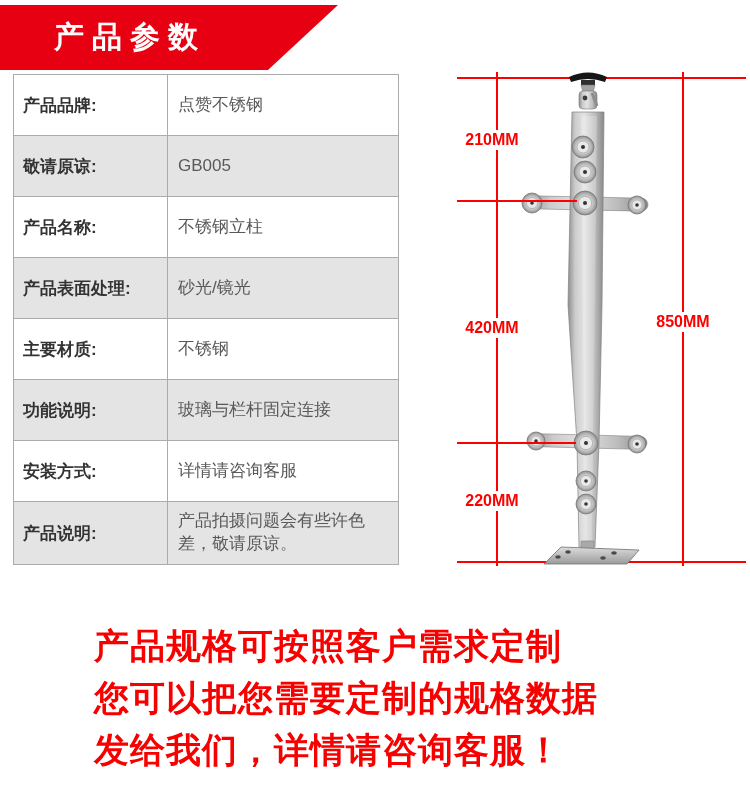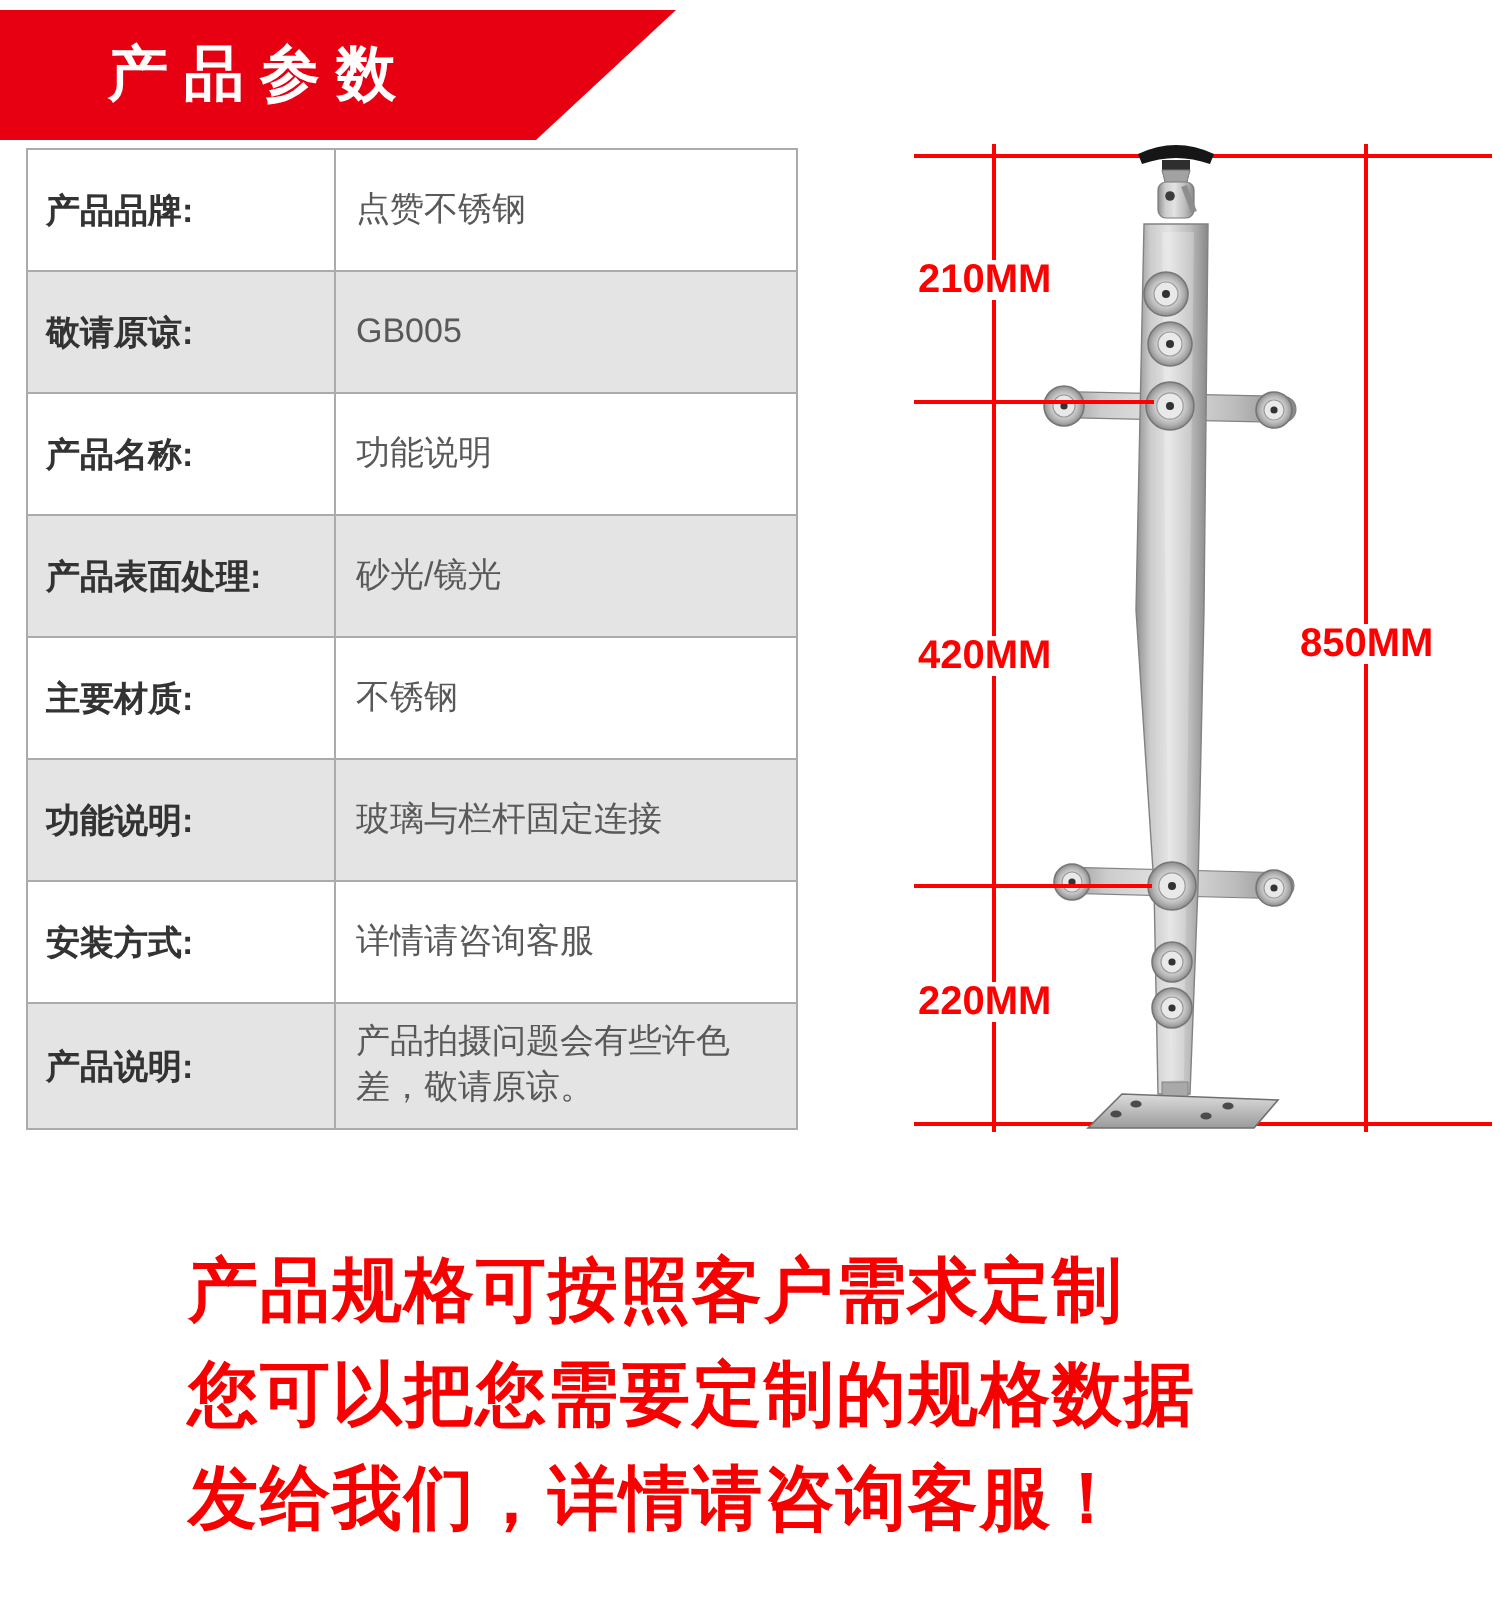--- a/index.html
+++ b/index.html
@@ -34,22 +34,22 @@
     width:143px;padding-left:9px;font-weight:bold;color:var(--label-color,#333333);
   }
   td.spec-value{
     padding-left:10px;padding-right:8px;color:var(--value-color,#595959);line-height:1.35;
   }
   
   .figure{position:absolute;left:440px;top:60px;width:310px;height:512px;}
   .figure svg{position:absolute;left:0;top:0;}
   .dim{stroke:var(--line-red,#fe0000);stroke-width:2;}
   .dim-label{
-    position:absolute;width:66px;text-align:left;background:#ffffff;
-    color:var(--line-red,#fe0000);font-size:20px;font-weight:bold;line-height:20px;
+    position:absolute;width:66px;text-align:center;background:#ffffff;
+    color:var(--line-red,#fe0000);font-size:16px;font-weight:bold;line-height:20px;
   }
   
   .footer-note{position:absolute;left:94px;top:620px;width:650px;}
   .note-line{
     font-size:35px;font-weight:bold;color:var(--note-red,#f70000);
     line-height:52px;letter-spacing:1px;white-space:nowrap;
   }
 </style>
 </head>
 <body>
@@ -63,21 +63,21 @@
     <tr>
       <td class="spec-label">产品品牌:</td>
       <td class="spec-value">点赞不锈钢</td>
     </tr>
     <tr>
       <td class="spec-label">敬请原谅:</td>
       <td class="spec-value">GB005</td>
     </tr>
     <tr>
       <td class="spec-label">产品名称:</td>
-      <td class="spec-value">功能说明</td>
+      <td class="spec-value">不锈钢立柱</td>
     </tr>
     <tr>
       <td class="spec-label">产品表面处理:</td>
       <td class="spec-value">砂光/镜光</td>
     </tr>
     <tr>
       <td class="spec-label">主要材质:</td>
       <td class="spec-value">不锈钢</td>
     </tr>
     <tr>

